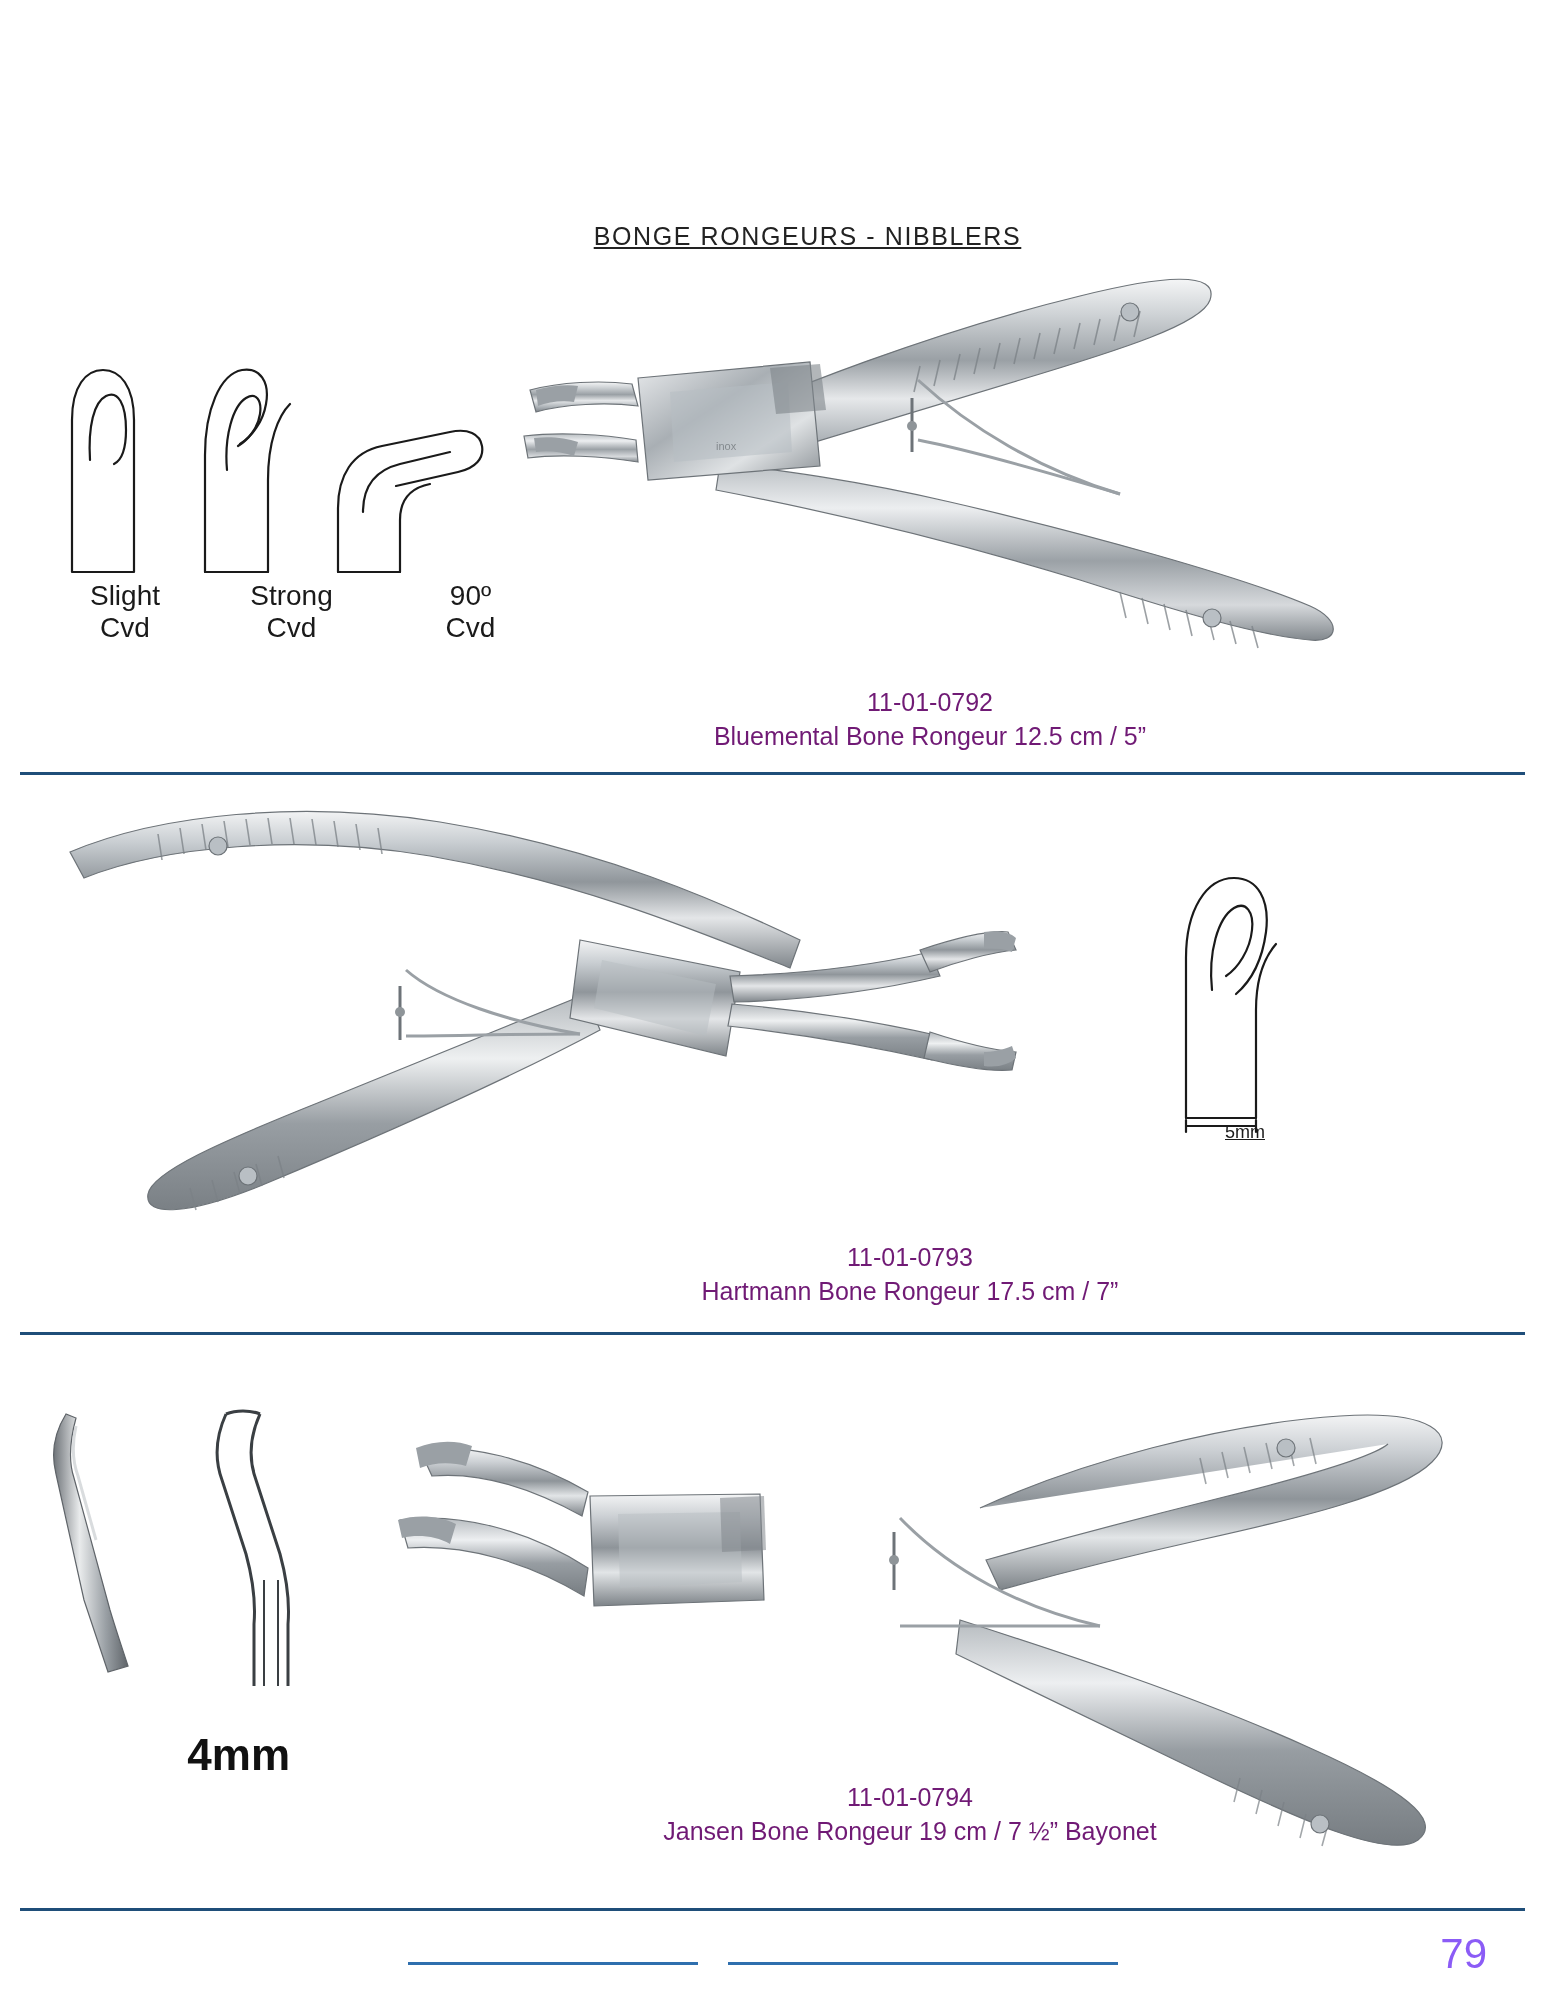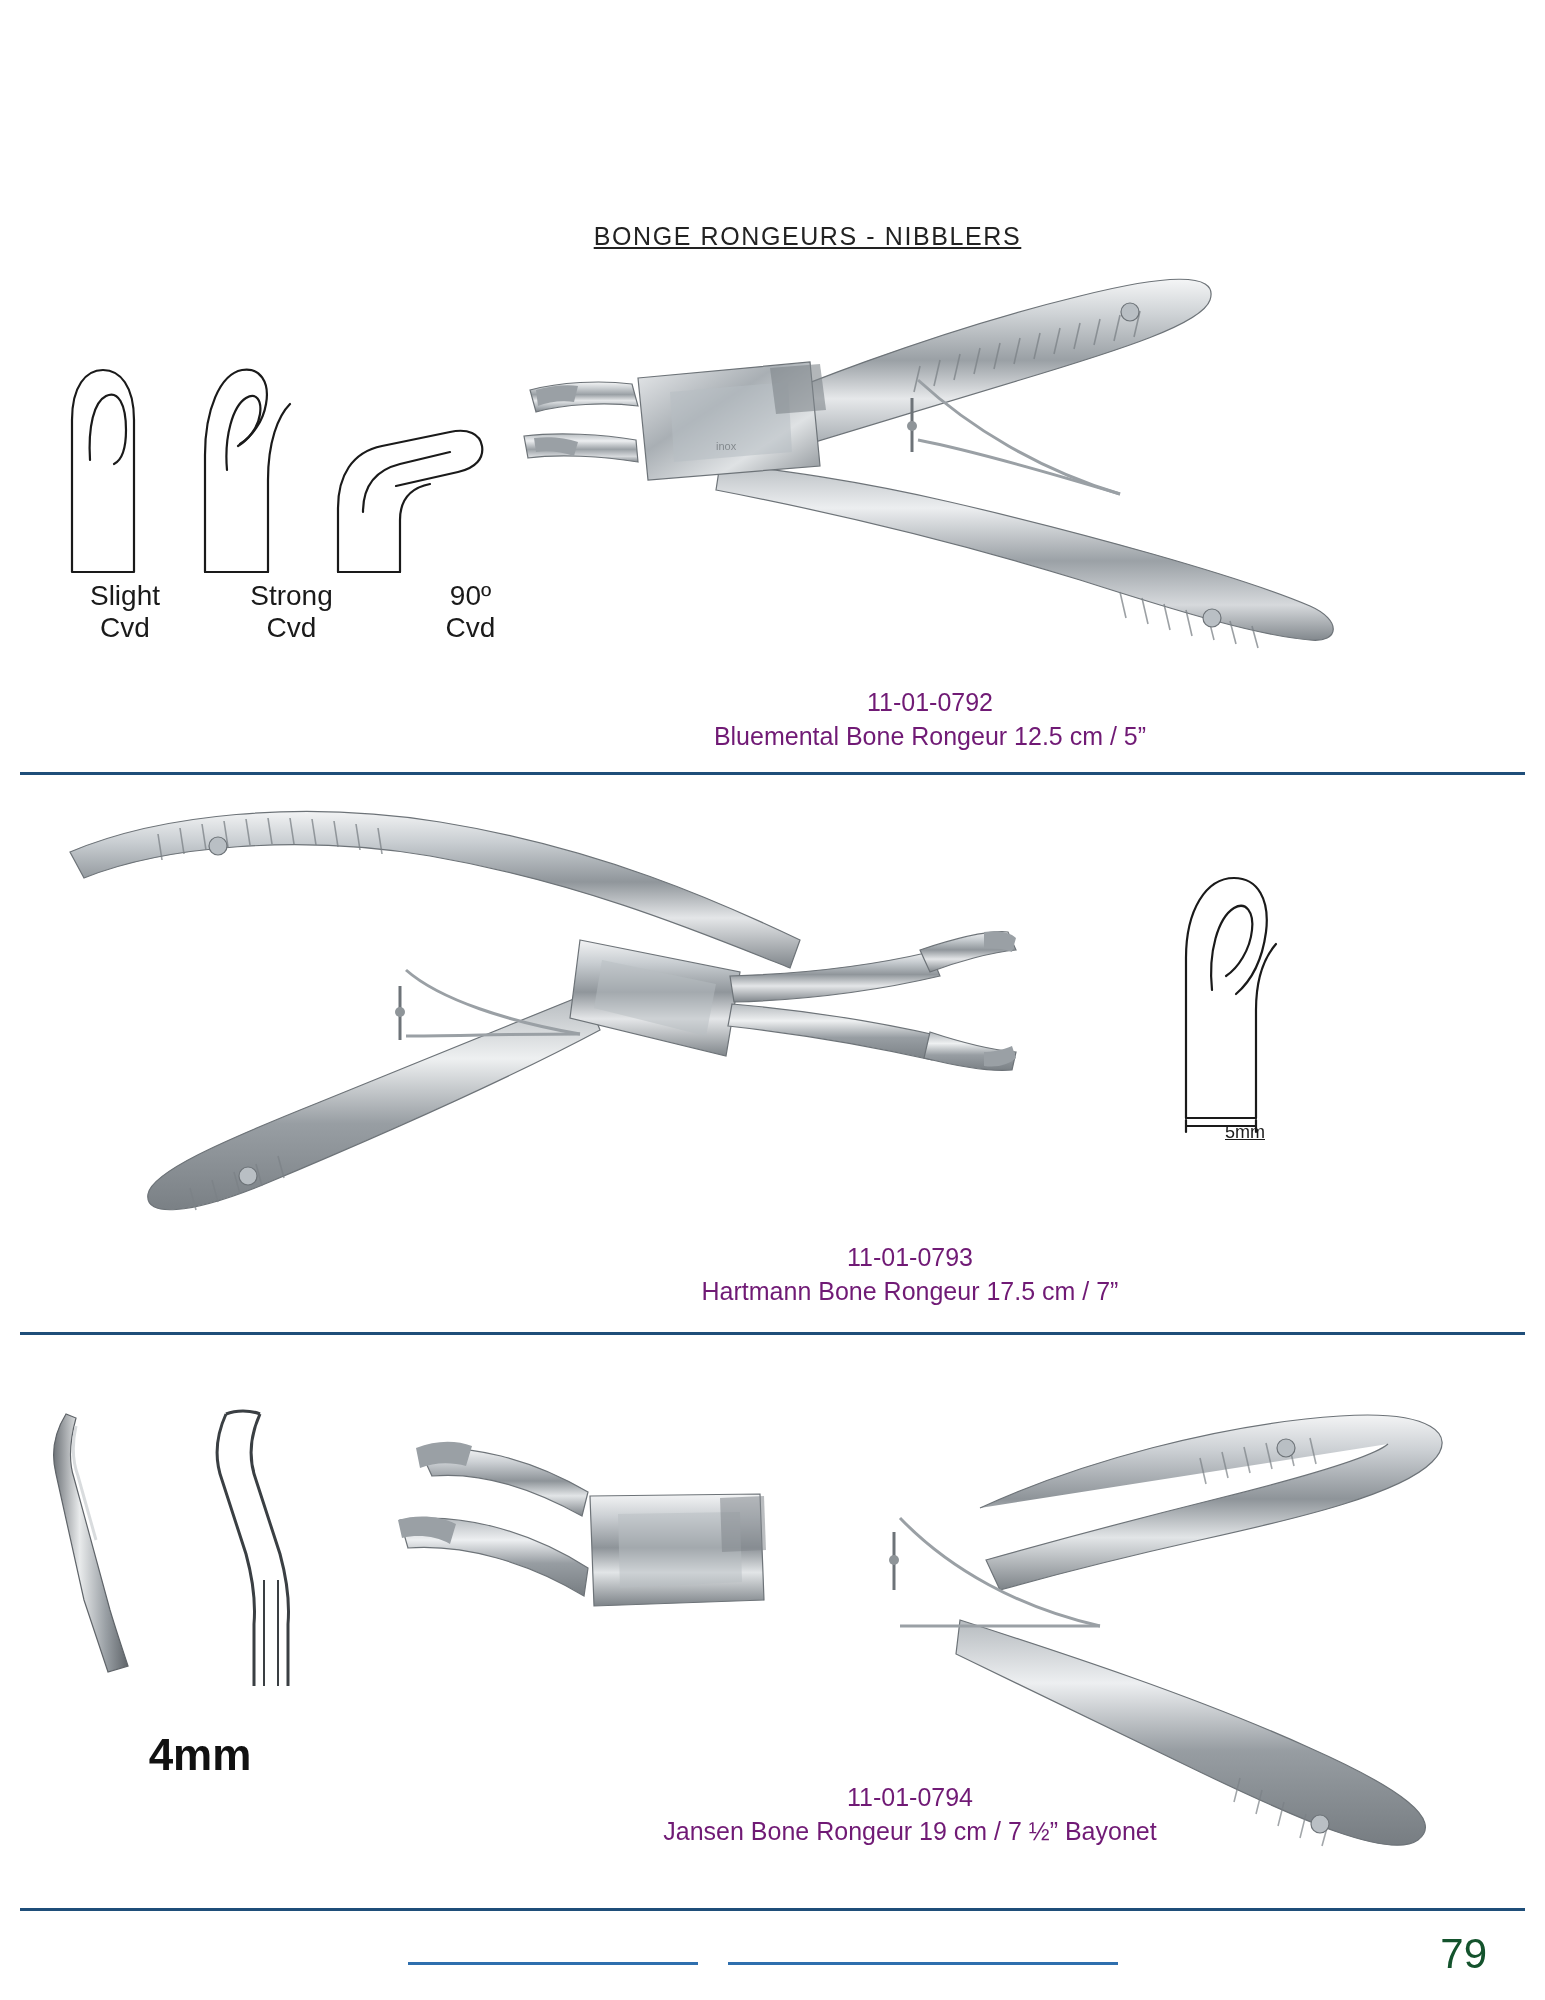--- a/index.html
+++ b/index.html
@@ -97,34 +97,34 @@
     font-size: 18px;
     color: #1a1a1a;
     font-family: "Liberation Sans", sans-serif;
     text-decoration: underline;
   }
   .mm-4 {
     position: absolute;
     top: 1730px;
     left: 110px;
     width: 180px;
-    text-align: center;
+    text-align: right;
     font-size: 44px;
     font-weight: bold;
     color: #111111;
     font-family: "Liberation Sans", sans-serif;
   }
 
   
   .page-number {
     position: absolute;
     top: 1930px;
     right: 58px;
     font-size: 42px;
-    color: #14532d;
+    color: #8b5cf6;
     font-family: "Liberation Sans", sans-serif;
   }
   .footer-line {
     position: absolute;
     height: 3px;
     background: #2f6fae;
   }
   .footer-line-a { top: 1962px; left: 408px; width: 290px; }
   .footer-line-b { top: 1962px; left: 728px; width: 390px; }
 

